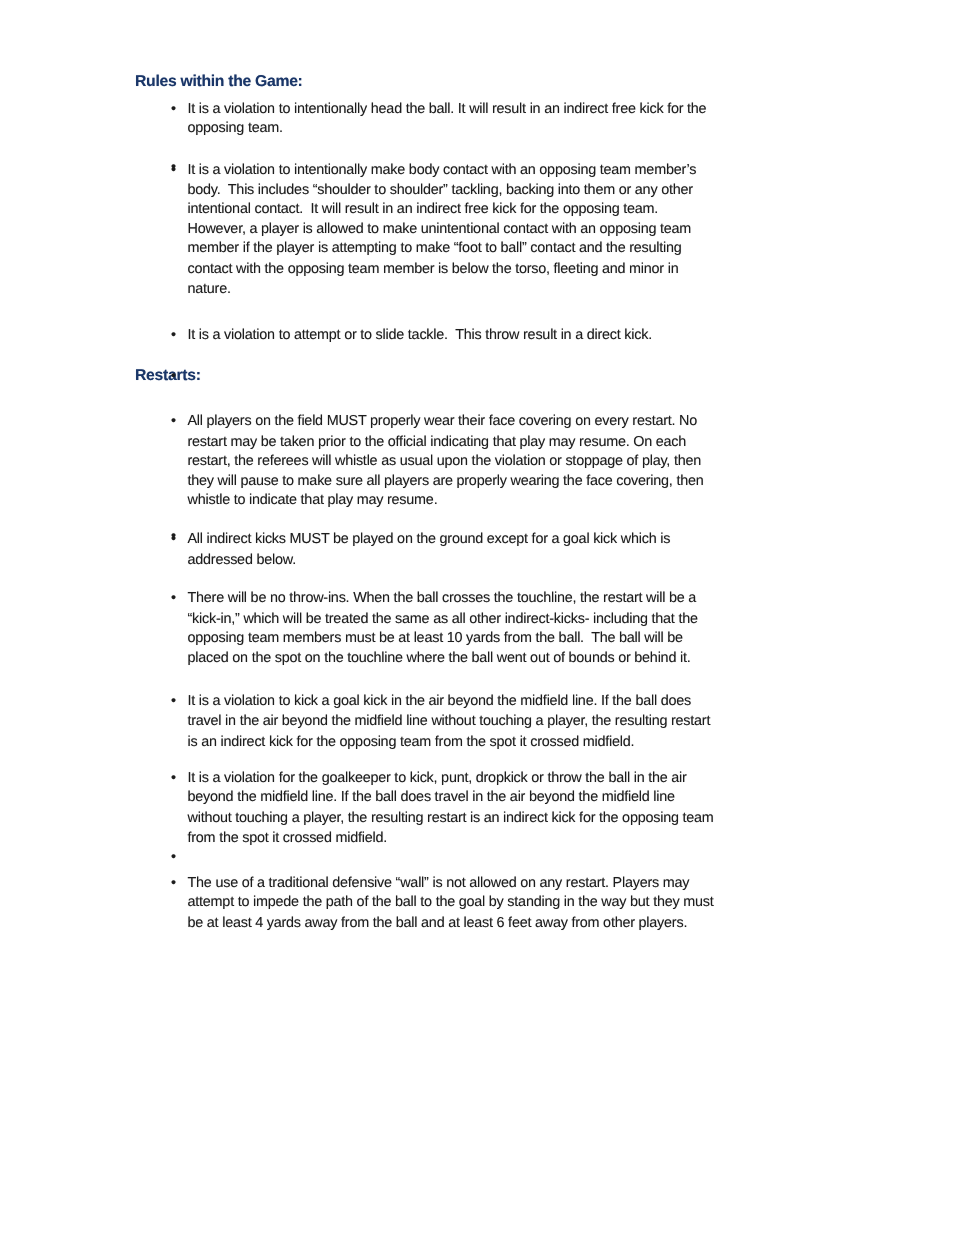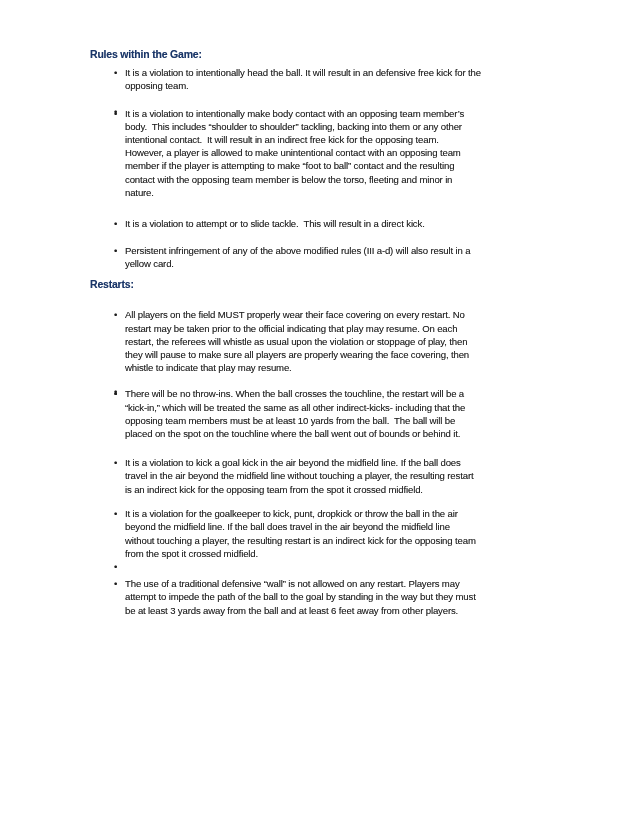--- a/index.html
+++ b/index.html
@@ -74,61 +74,61 @@
 </style>
 </head>
 <body>
 
 <div class="page">
   <div id="sections">
       <h2 class="section-heading h-rules">Rules within the Game:</h2>
       <ul class="bullets sec0">
         <li>
           <span class="marker">•</span>
-          <span class="btext">It is a violation to intentionally head the ball. It will result in an defensive free kick for the
+          <span class="btext">It is a violation to intentionally head the ball. It will result in an indirect free kick for the
 opposing team.</span>
         </li>
         <li>
           <span class="marker">•</span>
         </li>
         <li>
           <span class="marker">•</span>
           <span class="btext">It is a violation to intentionally make body contact with an opposing team member’s
 body.  This includes “shoulder to shoulder” tackling, backing into them or any other
 intentional contact.  It will result in an indirect free kick for the opposing team.
 However, a player is allowed to make unintentional contact with an opposing team
 member if the player is attempting to make “foot to ball” contact and the resulting
 contact with the opposing team member is below the torso, fleeting and minor in
 nature.</span>
         </li>
         <li>
           <span class="marker">•</span>
-          <span class="btext">It is a violation to attempt or to slide tackle.  This will result in a direct kick.</span>
+          <span class="btext">It is a violation to attempt or to slide tackle.  This throw result in a direct kick.</span>
         </li>
         <li>
           <span class="marker">•</span>
-          <span class="btext">Persistent infringement of any of the above modified rules (III a-d) will also result in a
-yellow card.</span>
         </li>
       </ul>
       <h2 class="section-heading h-restarts">Restarts:</h2>
       <ul class="bullets sec1">
         <li>
           <span class="marker">•</span>
           <span class="btext">All players on the field MUST properly wear their face covering on every restart. No
 restart may be taken prior to the official indicating that play may resume. On each
 restart, the referees will whistle as usual upon the violation or stoppage of play, then
 they will pause to make sure all players are properly wearing the face covering, then
 whistle to indicate that play may resume.</span>
         </li>
         <li>
           <span class="marker">•</span>
         </li>
         <li>
           <span class="marker">•</span>
+          <span class="btext">All indirect kicks MUST be played on the ground except for a goal kick which is
+addressed below.</span>
         </li>
         <li>
           <span class="marker">•</span>
           <span class="btext">There will be no throw-ins. When the ball crosses the touchline, the restart will be a
 “kick-in,” which will be treated the same as all other indirect-kicks- including that the
 opposing team members must be at least 10 yards from the ball.  The ball will be
 placed on the spot on the touchline where the ball went out of bounds or behind it.</span>
         </li>
         <li>
           <span class="marker">•</span>
@@ -143,17 +143,17 @@
 without touching a player, the resulting restart is an indirect kick for the opposing team
 from the spot it crossed midfield.</span>
         </li>
         <li>
           <span class="marker">•</span>
         </li>
         <li>
           <span class="marker">•</span>
           <span class="btext">The use of a traditional defensive “wall” is not allowed on any restart. Players may
 attempt to impede the path of the ball to the goal by standing in the way but they must
-be at least 3 yards away from the ball and at least 6 feet away from other players.</span>
+be at least 4 yards away from the ball and at least 6 feet away from other players.</span>
         </li>
       </ul>
     </div>
 </div>
 
 </body></html>

